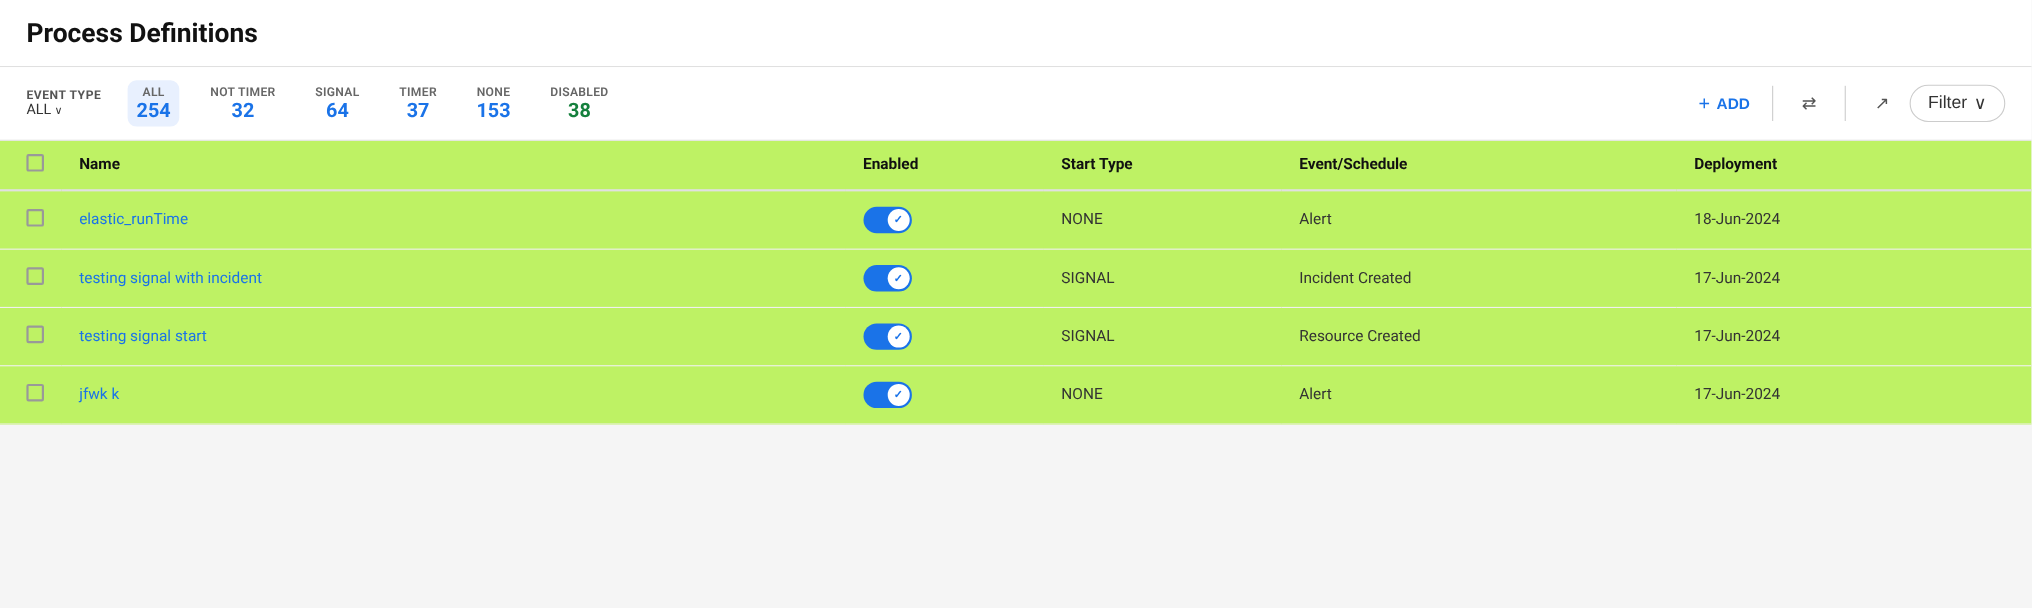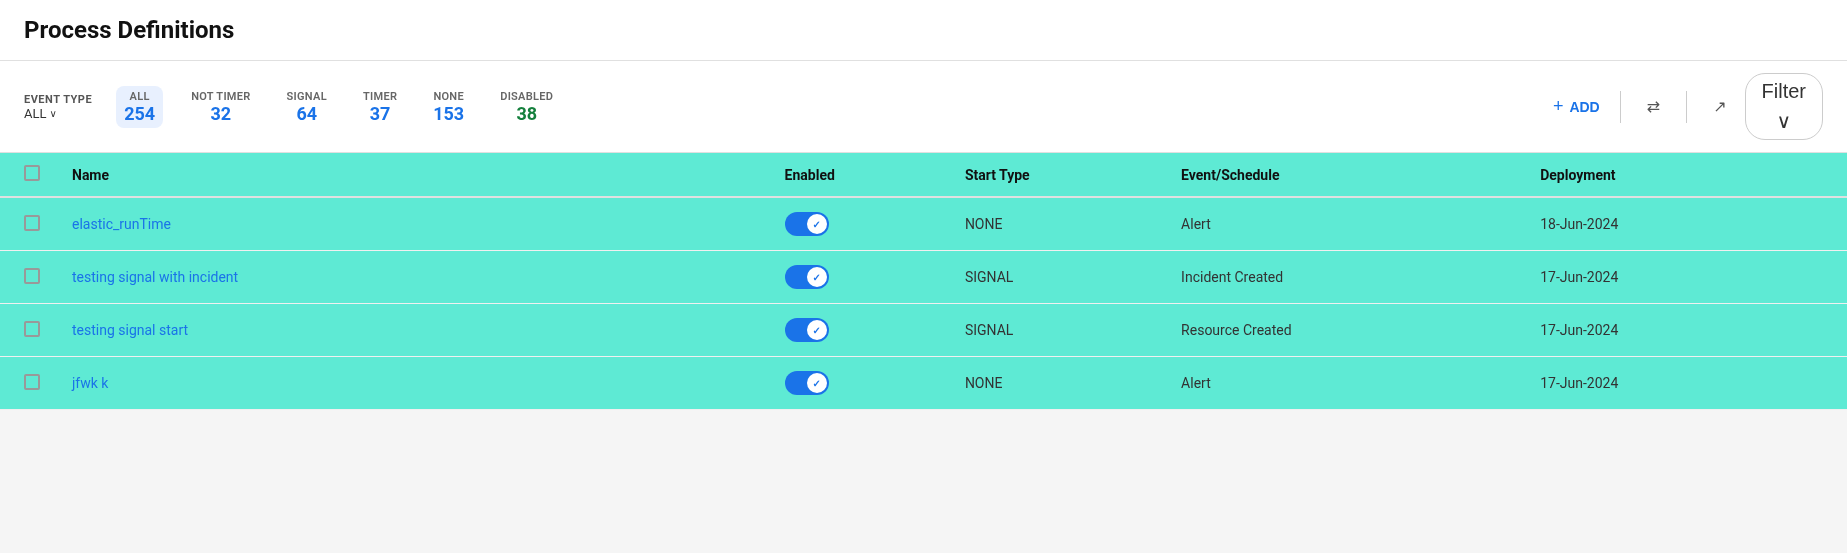--- a/index.html
+++ b/index.html
@@ -125,26 +125,25 @@
     }
     .filter-btn {
       display: flex;
       align-items: center;
       gap: 6px;
       border: 1px solid #ccc;
       border-radius: 20px;
       padding: 6px 16px;
       background: #fff;
       cursor: pointer;
-      font-size: 20px;
+      font-size: 16px;
       color: #333;
-      flex-direction: column;
     }
     .table-container {
-      background: #5eead4;
+      background: #bef264;
       margin: 0;
       overflow: auto;
     }
     table {
       width: 100%;
       border-collapse: collapse;
     }
     thead tr {
       border-bottom: 2px solid #e0e0e0;
     }

